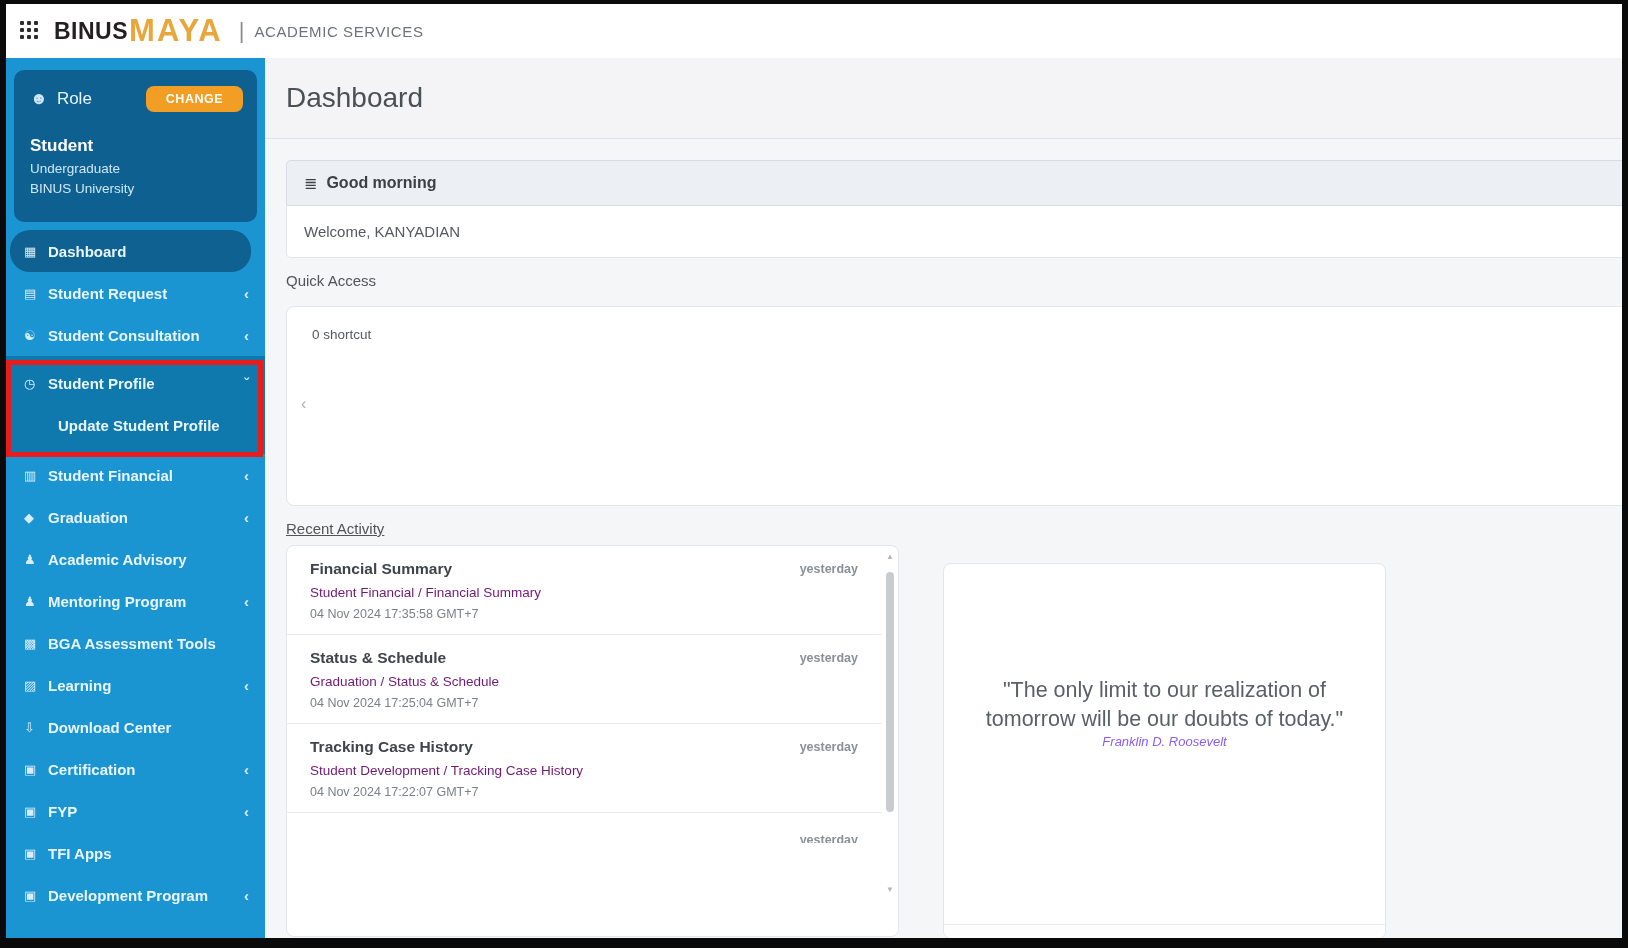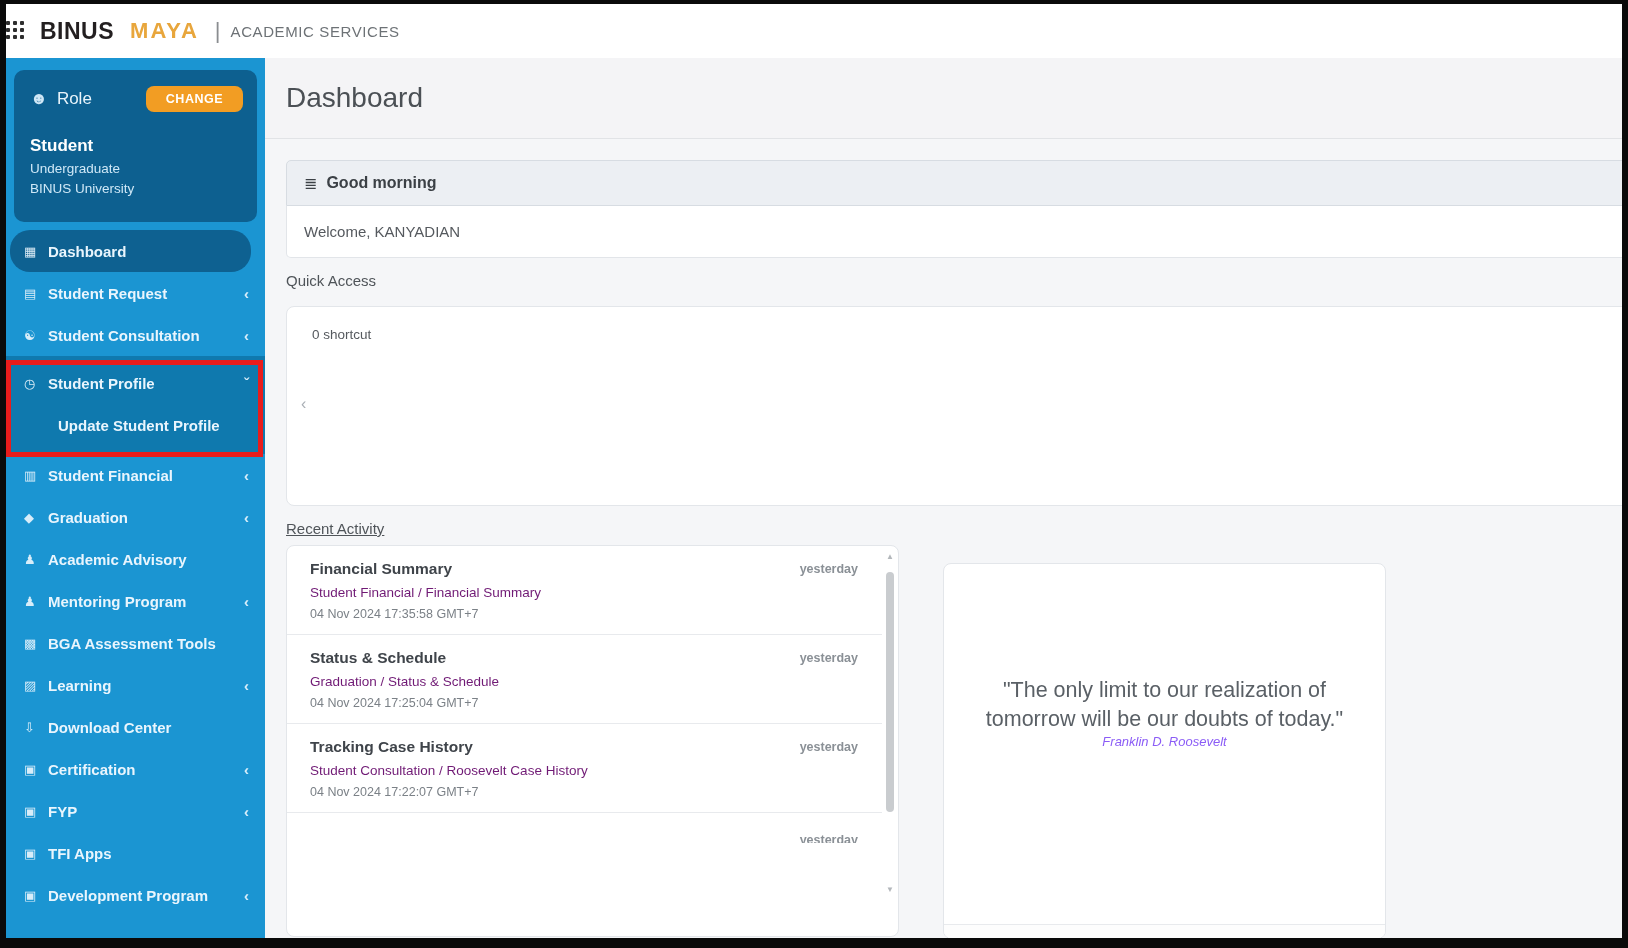--- a/index.html
+++ b/index.html
@@ -10,28 +10,28 @@
     position:relative;
     overflow:hidden;
   }
   .screen {
     position:absolute; left:6px; top:4px; right:6px; bottom:10px;
     background:#ffffff; display:flex; flex-direction:column; overflow:hidden;
   }
   
   .topbar {
     height:54px; background:#ffffff; display:flex; align-items:center;
-    flex:0 0 auto;
+    padding-left:14px; flex:0 0 auto;
   }
   .grid-dots { width:20px; height:20px; position:relative; margin-right:14px; }
   .grid-dots i {
     position:absolute; width:4px; height:4px; background:#2e2e2e; border-radius:1px;
   }
   .logo-binus { font-size:23px; font-weight:800; color:#231f20; letter-spacing:.5px; }
-  .logo-maya  { font-size:22px; font-weight:700; color:#e8a63c; letter-spacing:2px; margin-left:16px; }
+  .logo-maya  { font-size:31px; font-weight:700; color:#e8a63c; letter-spacing:2px; margin-left:1px; }
   .logo-sep   { color:#8a8d90; font-size:22px; font-weight:300; margin:0 10px 0 16px; }
   .topbar-subtitle { font-size:15px; color:#6d7276; letter-spacing:.6px; }
   
   .body-row { flex:1; display:flex; min-height:0; }
   
   .sidebar {
     width:259px; flex:0 0 auto; background:#1b95d2; position:relative; overflow:hidden;
     color:#eaf6fd;
   }
   .role-card {
@@ -305,21 +305,21 @@
             <div class="ra-item-main">
               <div class="ra-title">Status &amp; Schedule</div>
               <div class="ra-path">Graduation / Status &amp; Schedule</div>
               <div class="ra-time">04 Nov 2024 17:25:04 GMT+7</div>
             </div>
             <div class="ra-age">yesterday</div>
           </div>
           <div class="ra-item">
             <div class="ra-item-main">
               <div class="ra-title">Tracking Case History</div>
-              <div class="ra-path">Student Consultation / Roosevelt Case History</div>
+              <div class="ra-path">Student Development / Tracking Case History</div>
               <div class="ra-time">04 Nov 2024 17:22:07 GMT+7</div>
             </div>
             <div class="ra-age">yesterday</div>
           </div>
           <div class="ra-partial">
             <span class="ra-age">yesterday</span>
           </div>
         </div>
         <div class="ra-scrollbar">
           <span class="ra-sb-up">▲</span>

